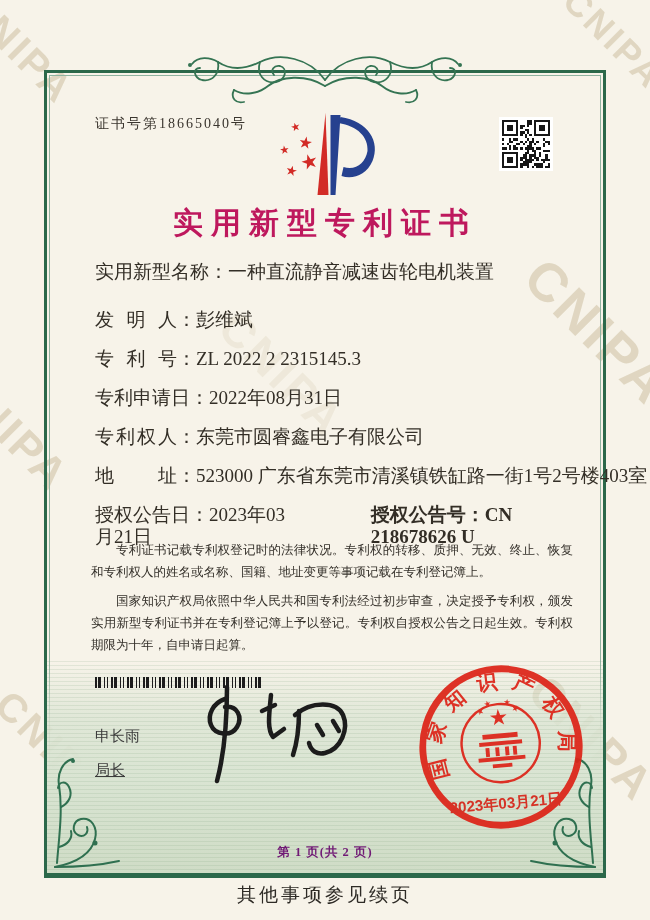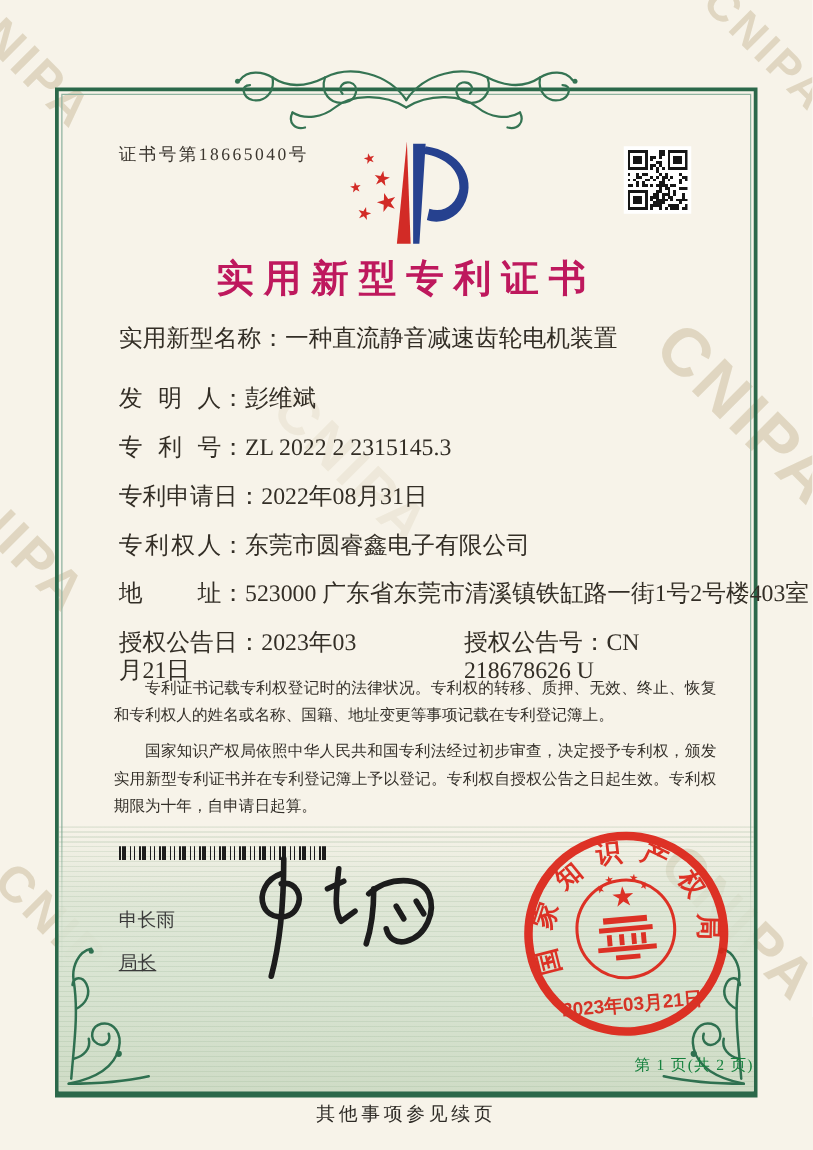--- a/index.html
+++ b/index.html
@@ -36,39 +36,39 @@
   .title{position:absolute;top:130px;left:0;width:100%;text-align:center;
          font-size:30px;font-weight:bold;letter-spacing:8px;color:#be185d;}
   
   .fields{position:absolute;top:188px;left:48px;right:34px;font-size:19px;color:#332e26;}
   .field{line-height:22px;margin-bottom:17px;white-space:nowrap;}
   .field.first{margin-bottom:26px;}
   .field-label{display:inline-block;min-width:82px;text-align:justify;text-align-last:justify;
                white-space:nowrap;vertical-align:top;}
   .field-sep{display:inline-block;min-width:16px;}
   .grant-row{display:flex;line-height:22px;gap:28px;}
-  .grant-pair2{margin-left:52px;}
+  .grant-pair2{margin-left:52px;font-weight:bold;}
   
   .paras{position:absolute;top:466px;left:44px;right:30px;font-size:12.5px;line-height:22px;
          color:#34302a;text-align:justify;}
   .paras p{margin:0 0 7px;text-indent:2em;}
   
   .barcode{position:absolute;left:48px;top:604px;width:168px;height:11px;
       background:repeating-linear-gradient(90deg,#1c1c1c 0 2px,transparent 2px 3px,#1c1c1c 3px 6px,
       transparent 6px 9px,#1c1c1c 9px 10px,transparent 10px 12px,#1c1c1c 12px 13px,transparent 13px 16px);}
   .director-label,.director-name{position:absolute;left:48px;
       font-family:"Liberation Sans","DejaVu Sans",sans-serif;font-size:15px;color:#3b3b3b;}
   .director-label{top:688px;text-decoration:underline;}
   .director-name{top:654px;}
   .signature{position:absolute;left:140px;top:608px;}
   .seal{position:absolute;left:366px;top:586px;opacity:0.93;}
-  .page-indicator{position:absolute;bottom:12px;left:0;width:100%;text-align:right;
-      font-size:12.5px;color:#15803d;letter-spacing:1px;}
+  .page-indicator{position:absolute;bottom:12px;left:0;width:100%;text-align:center;
+      font-size:12.5px;color:#701a75;letter-spacing:1px;font-weight:bold;}
   .footer-note{position:absolute;top:882px;left:0;width:100%;text-align:center;
-      font-size:15px;letter-spacing:3px;color:#2e2b26;z-index:1;}
+      font-size:19px;letter-spacing:3px;color:#2e2b26;z-index:1;}
 </style>
 </head>
 <body>
 
 <div class="page">
 
   <span class="wm wm1">CNIPA</span>
   <span class="wm wm2">CNIPA</span>
   <span class="wm wm3">CNIPA</span>
   <span class="wm wm4">CNIPA</span>

